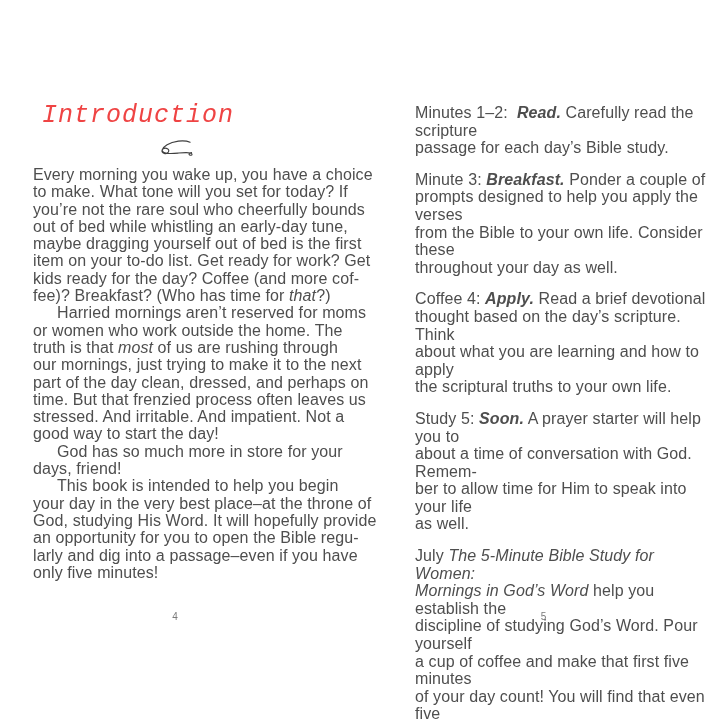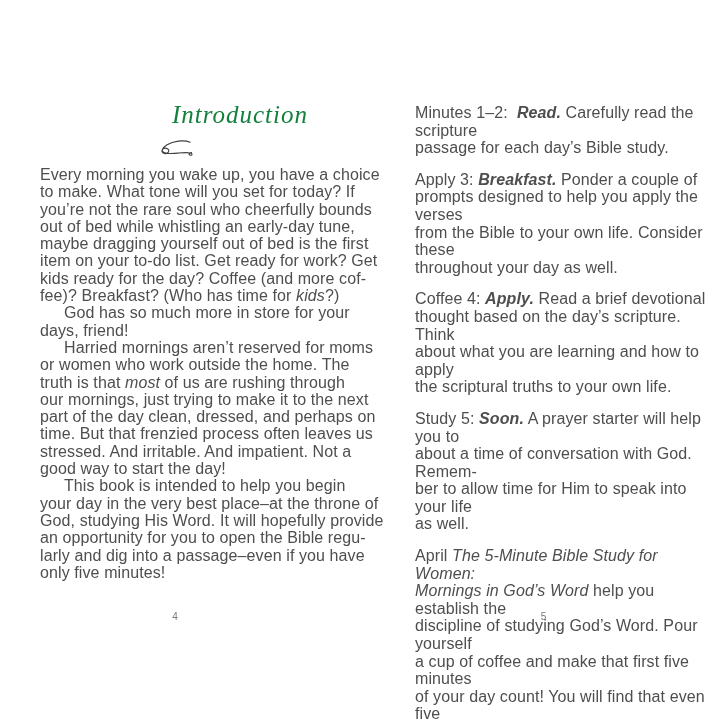--- a/index.html
+++ b/index.html
@@ -9,45 +9,45 @@
     font-family: "Liberation Sans", sans-serif;
     color: #4e4e4e;
     position: relative;
     overflow: hidden;
   }
   .spread { position: absolute; inset: 0; }
 
   .page-title {
     position: absolute;
     left: 42px; top: 101px; width: 266px;
-    text-align: right;
-    font-family: Liberation Serif, serif;
+    text-align: left;
+    font-family: Liberation Mono, monospace;
     font-style: italic;
     font-weight: normal;
     font-size: 25px;
     letter-spacing: 1px;
-    color: #15803d;
+    color: #ef4444;
     margin: 0;
   }
   .ornament {
     position: absolute;
     left: 42px; top: 137px; width: 266px;
     text-align: center;
   }
   .ornament svg { display: inline-block; }
 
   .page-body {
     position: absolute;
     white-space: pre-wrap;
     font-size: 16px;
     letter-spacing: 0.1px;
     color: #4e4e4e;
   }
   .page-body p { margin: 0; }
-  .left-body  { left: 40px;  top: 166px; width: 350px; line-height: 17.3px; }
+  .left-body  { left: 33px;  top: 166px; width: 350px; line-height: 17.3px; }
   .right-body { left: 415px; top: 104px; width: 300px; line-height: 17.6px; }
   .right-body p { margin: 0 0 14px 0; }
   .left-body p.indent { text-indent: 24px; }
   .page-body .b { font-weight: bold; }
   .page-body .i { font-style: italic; }
 
   .pagenum {
     position: absolute;
     top: 611px;
     font-size: 10px;
@@ -79,50 +79,50 @@
       </svg>
     </div>
 
     <div class="page-body left-body"><p><span>Every morning you wake up, you have a choice
 to make. What tone will you set for today? If
 you’re not the rare soul who cheerfully bounds
 out of bed while whistling an early-day tune,
 maybe dragging yourself out of bed is the first
 item on your to-do list. Get ready for work? Get
 kids ready for the day? Coffee (and more cof-
-fee)? Breakfast? (Who has time for </span><span class="i">kids</span><span>?)</span></p><p class="indent"><span>God has so much more in store for your
-days, friend!</span></p><p class="indent"><span>Harried mornings aren’t reserved for moms
+fee)? Breakfast? (Who has time for </span><span class="i">that</span><span>?)</span></p><p class="indent"><span>Harried mornings aren’t reserved for moms
 or women who work outside the home. The
 truth is that </span><span class="i">most</span><span> of us are rushing through
 our mornings, just trying to make it to the next
 part of the day clean, dressed, and perhaps on
 time. But that frenzied process often leaves us
 stressed. And irritable. And impatient. Not a
-good way to start the day!</span></p><p class="indent"><span>This book is intended to help you begin
+good way to start the day!</span></p><p class="indent"><span>God has so much more in store for your
+days, friend!</span></p><p class="indent"><span>This book is intended to help you begin
 your day in the very best place–at the throne of
 God, studying His Word. It will hopefully provide
 an opportunity for you to open the Bible regu-
 larly and dig into a passage–even if you have
 only five minutes!</span></p></div>
 
     <div class="pagenum pagenum-left">4</div>
   </section>
 
   <section>
     <div class="page-body right-body"><p><span>Minutes 1–2:  </span><span class="b i">Read.</span><span> Carefully read the scripture
-passage for each day’s Bible study.</span></p><p><span>Apply 3: </span><span class="b i">Breakfast.</span><span> Ponder a couple of
+passage for each day’s Bible study.</span></p><p><span>Minute 3: </span><span class="b i">Breakfast.</span><span> Ponder a couple of
 prompts designed to help you apply the verses
 from the Bible to your own life. Consider these
 throughout your day as well.</span></p><p><span>Coffee 4: </span><span class="b i">Apply.</span><span> Read a brief devotional
 thought based on the day’s scripture. Think
 about what you are learning and how to apply
 the scriptural truths to your own life.</span></p><p><span>Study 5: </span><span class="b i">Soon.</span><span> A prayer starter will help you to
 about a time of conversation with God. Remem-
 ber to allow time for Him to speak into your life
-as well.</span></p><p><span>April </span><span class="i">The 5-Minute Bible Study for Women:
+as well.</span></p><p><span>July </span><span class="i">The 5-Minute Bible Study for Women:
 Mornings in God’s Word</span><span> help you establish the
 discipline of studying God’s Word. Pour yourself
 a cup of coffee and make that first five minutes
 of your day count! You will find that even five
 minutes focused on scripture and prayer has
 the power to make a huge difference. Soon
 you will want to provide for even more time in
 God’s Word!</span></p></div>
 
     <div class="pagenum pagenum-right">5</div>

